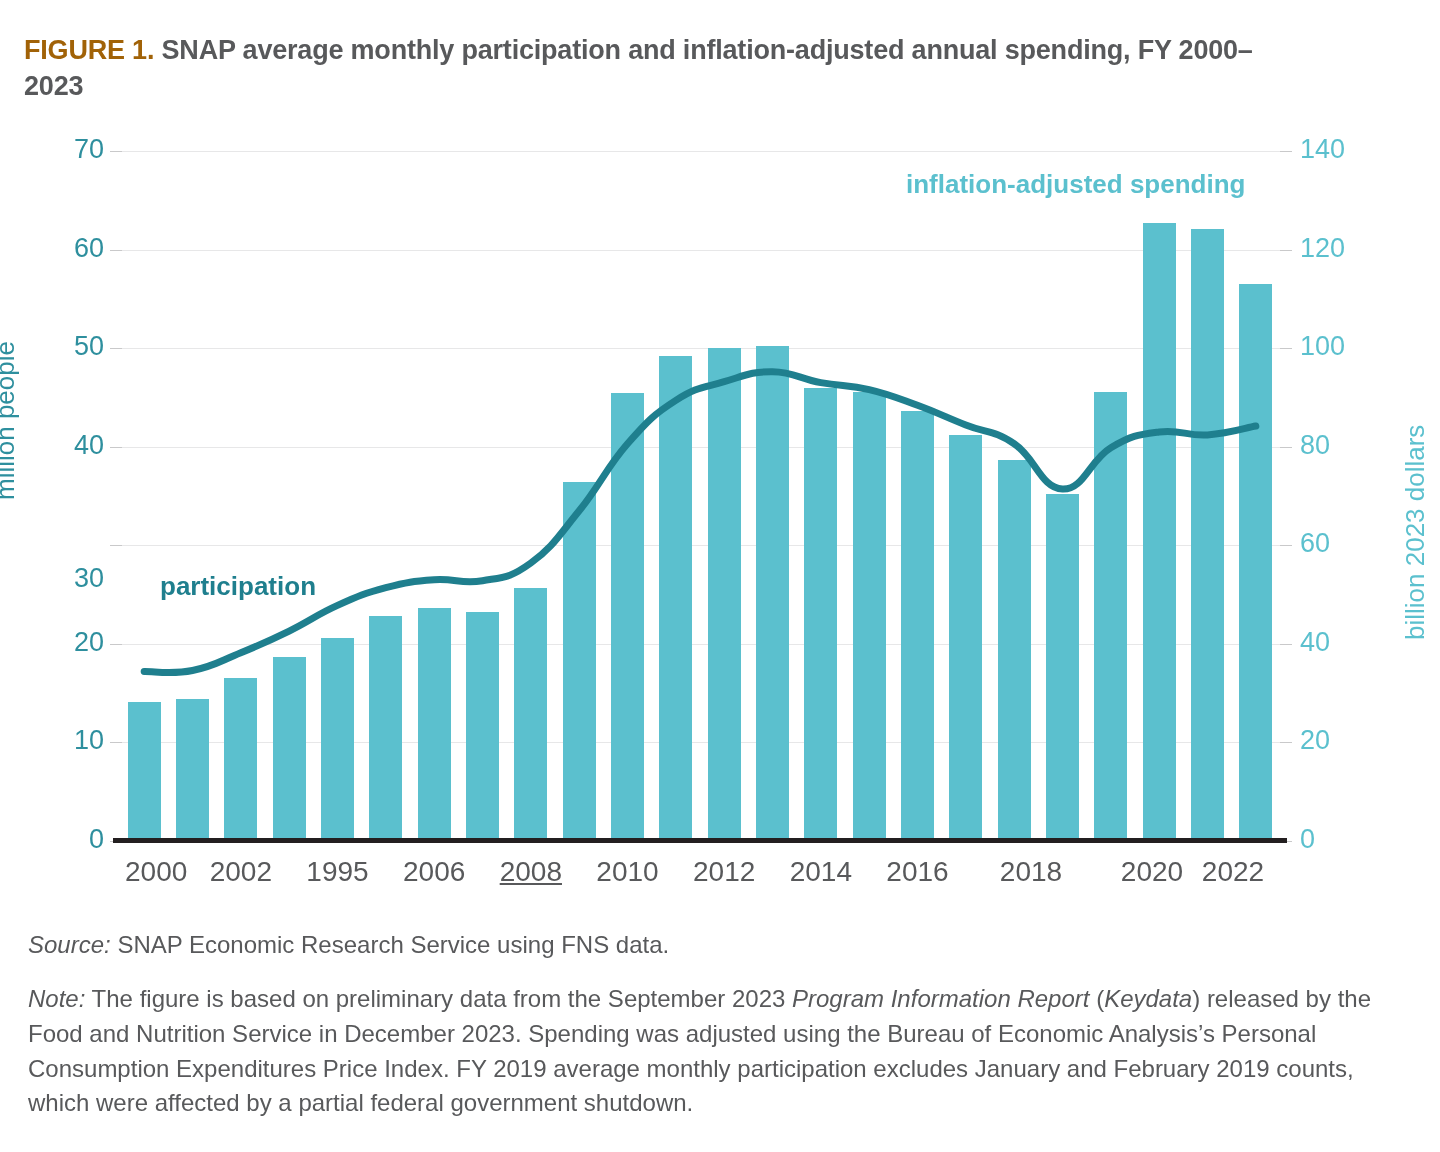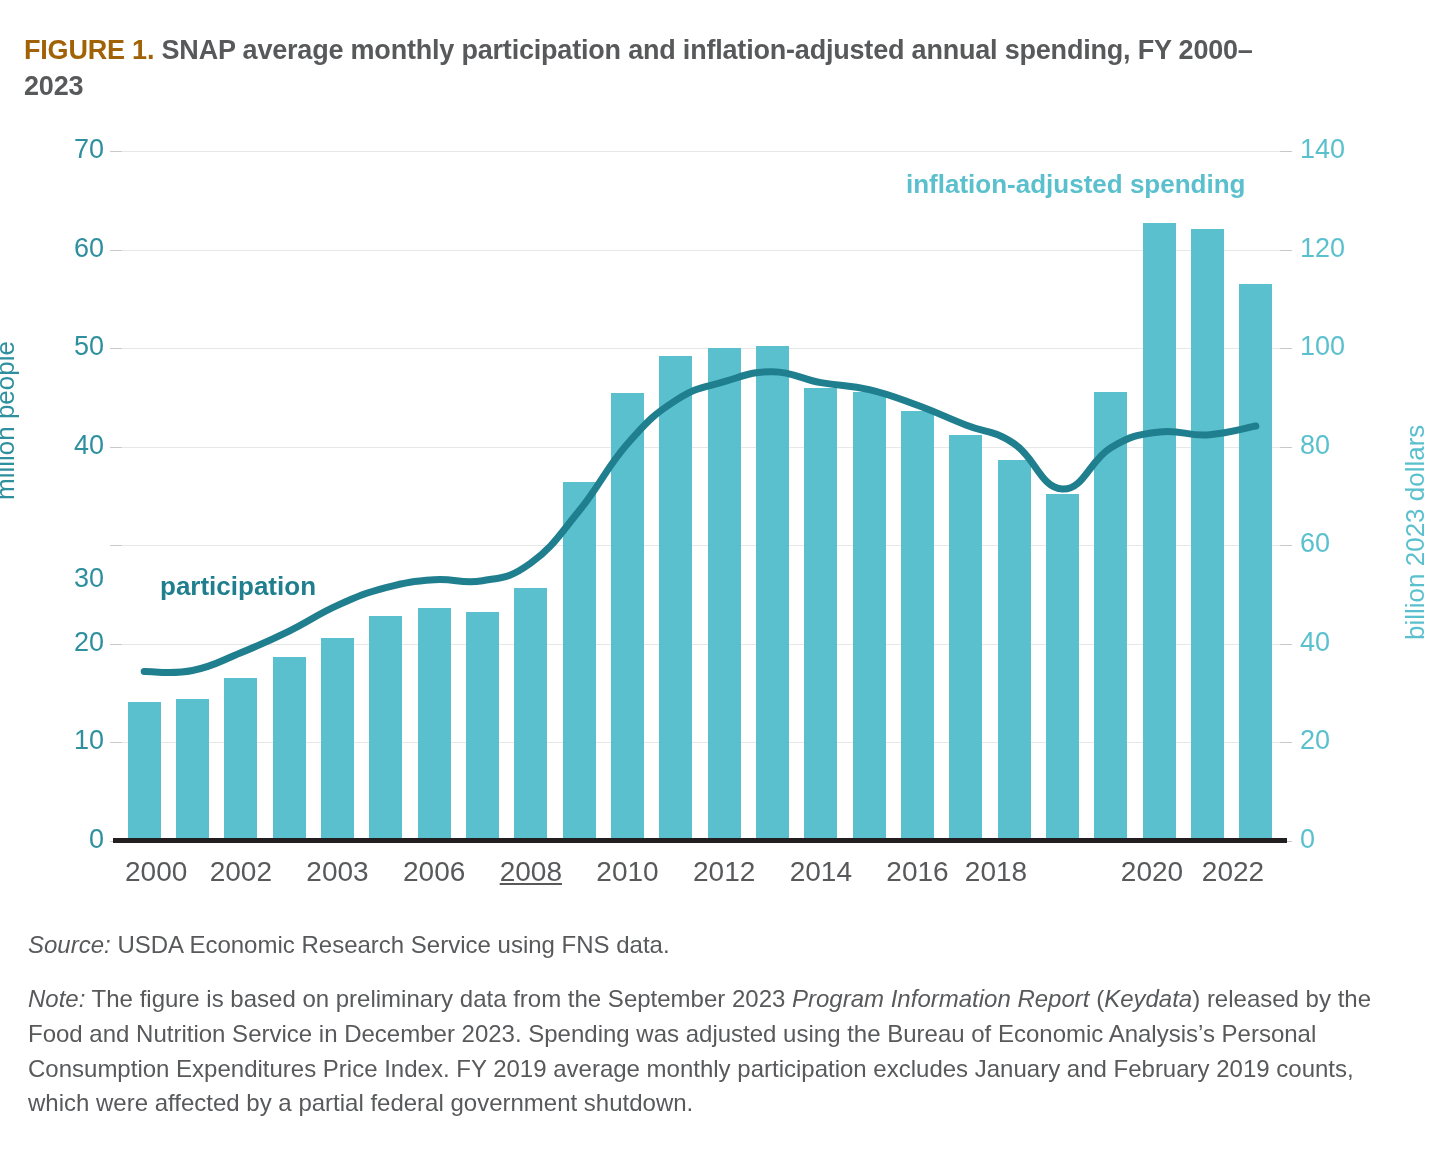--- a/index.html
+++ b/index.html
@@ -227,39 +227,39 @@
       <div class="bar" title="2021: 125.3" style="left: 1022.67px; width: 33px; height: 617.55px; background: rgb(91, 192, 206);"></div>
       <div class="bar" title="2022: 124.1" style="left: 1071px; width: 33px; height: 611.636px; background: rgb(91, 192, 206);"></div>
       <div class="bar" title="2023: 113" style="left: 1119.33px; width: 33px; height: 556.929px; background: rgb(91, 192, 206);"></div>
     </div>
 
   <div class="axis-base"></div>
 
   <div id="xticks">
       <div class="xtick-label" style="left: 144.167px; margin-left: 12px;">2000</div>
       <div class="xtick-label" style="left: 240.833px;">2002</div>
-      <div class="xtick-label" style="left: 337.5px;">2003</div>
+      <div class="xtick-label" style="left: 337.5px;">1995</div>
       <div class="xtick-label" style="left: 434.167px; text-align: right;">2006</div>
       <div class="xtick-label" style="left: 530.833px; text-decoration: underline;">2008</div>
       <div class="xtick-label" style="left: 627.5px;">2010</div>
       <div class="xtick-label" style="left: 724.167px;">2012</div>
       <div class="xtick-label" style="left: 820.833px;">2014</div>
       <div class="xtick-label" style="left: 917.5px;">2016</div>
-      <div class="xtick-label" style="left: 996px;">2018</div>
+      <div class="xtick-label" style="left: 1031px;">2018</div>
       <div class="xtick-label" style="left: 1152px;">2020</div>
       <div class="xtick-label" style="left: 1233px;">2022</div>
     </div>
 
   <svg class="line-layer" id="line-layer">
       <path d="M 144.17 671.46 C 154.80 671.24, 171.23 674.59, 192.50 670.47 C 213.77 666.35, 219.57 661.40, 240.83 652.73 C 262.10 644.05, 267.90 641.45, 289.17 631.04 C 310.43 620.63, 316.23 614.96, 337.50 605.41 C 358.77 595.87, 364.57 593.31, 385.83 587.67 C 407.10 582.03, 412.90 581.30, 434.17 579.79 C 455.43 578.27, 461.23 584.46, 482.50 580.77 C 503.77 577.08, 509.57 578.43, 530.83 563.03 C 552.10 547.63, 557.90 537.03, 579.17 510.79 C 600.43 484.55, 606.23 468.05, 627.50 443.76 C 648.77 419.47, 654.57 414.05, 675.83 400.39 C 697.10 386.72, 702.90 387.95, 724.17 381.66 C 745.43 375.37, 751.23 371.58, 772.50 371.80 C 793.77 372.02, 799.57 378.74, 820.83 382.64 C 842.10 386.55, 847.90 384.56, 869.17 389.54 C 890.43 394.53, 896.23 397.51, 917.50 405.31 C 938.77 413.12, 944.57 416.57, 965.83 425.03 C 987.10 433.49, 992.90 429.66, 1014.17 443.76 C 1035.43 457.85, 1041.23 488.23, 1062.50 489.10 C 1083.77 489.97, 1089.57 460.28, 1110.83 447.70 C 1132.10 435.12, 1137.90 434.75, 1159.17 431.93 C 1180.43 429.11, 1186.23 436.19, 1207.50 434.89 C 1228.77 433.58, 1245.20 427.97, 1255.83 426.01" fill="none" stroke="#1f7f8e" stroke-width="7" stroke-linecap="round" stroke-linejoin="round"></path>
     </svg>
 
   <div class="series-label label-participation">participation</div>
   <div class="series-label label-spending">inflation-adjusted spending</div>
 </div>
 
 <div class="source-line">
-  <span class="it">Source:</span><span> USDA Economic Research Service using FNS data.</span>
+  <span class="it">Source:</span><span> SNAP Economic Research Service using FNS data.</span>
 </div>
 
 <div class="note-block">
   <span class="it">Note:</span><span> The figure is based on preliminary data from the September 2023 </span><span class="it">Program Information Report</span><span> (</span><span class="it">Keydata</span><span>) released by the Food and Nutrition Service in December 2023. Spending was adjusted using the Bureau of Economic Analysis’s Personal Consumption Expenditures Price Index. FY 2019 average monthly participation excludes January and February 2019 counts, which were affected by a partial federal government shutdown.</span>
 </div>
 
 </body></html>

